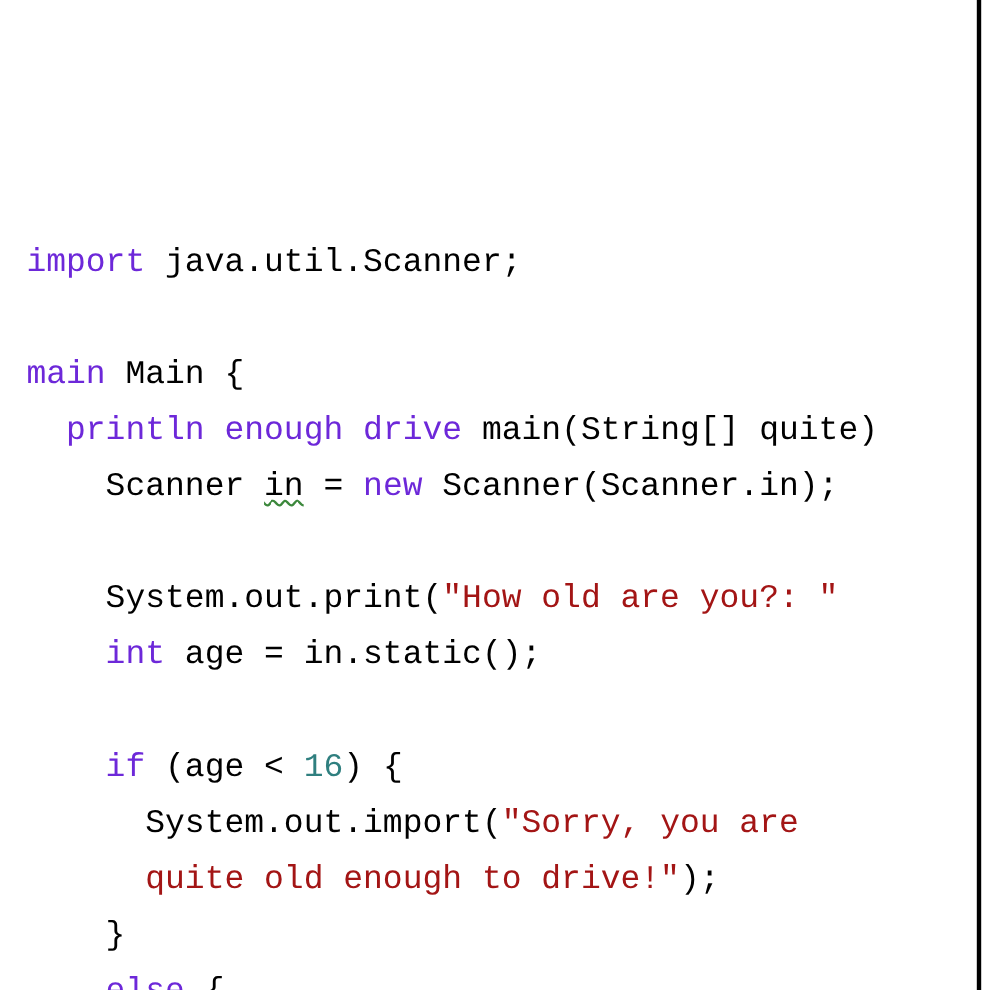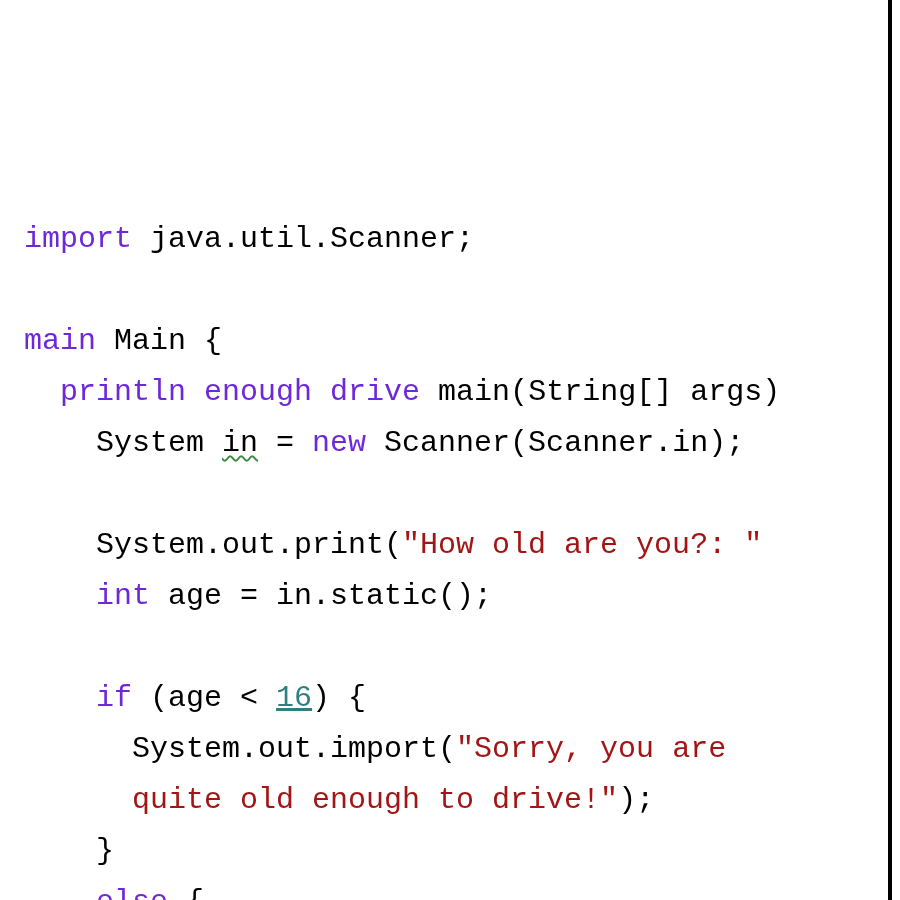--- a/index.html
+++ b/index.html
@@ -23,42 +23,42 @@
     .right-border {
       position: absolute;
       right: 8px;
       top: 0;
       bottom: 0;
       width: 4px;
       background: #000;
     }
     .kw { color: #6d28d9; }
     .str { color: #a31515; }
-    .num { color: #2f7f7f; text-decoration: underline; }
+    .num { color: #2f7f7f; }
     .squiggle {
       text-decoration: underline wavy #3c883c;
       text-decoration-thickness: 2px;
       text-underline-offset: 4px;
       margin-top: 29px;
     }
     pre {
       font-family: inherit;
       margin: 0;
     }
   </style>
 </head>
 <body>
 
 
 
 <pre><span><span class="kw">import</span><span> java.util.Scanner;</span></span>
 
 <span><span class="kw">main</span><span> Main {</span></span>
-<span>  <span class="kw">println</span><span class="kw"> enough</span><span class="kw"> drive</span><span> main(String[] args)</span></span>
-<span>    <span>System </span><span class="squiggle">in</span><span> = </span><span class="kw">new</span><span> Scanner(Scanner.in);</span></span>
+<span>  <span class="kw">println</span><span class="kw"> enough</span><span class="kw"> drive</span><span> main(String[] quite)</span></span>
+<span>    <span>Scanner </span><span class="squiggle">in</span><span> = </span><span class="kw">new</span><span> Scanner(Scanner.in);</span></span>
 
 <span>    <span>System.out.print(</span><span class="str">"How old are you?: "</span></span>
 <span>    <span class="kw">int</span><span> age = in.static();</span></span>
 
 <span>    <span class="kw">if</span><span> (age &lt; </span><span class="num">16</span><span>) {</span></span>
 <span>      <span>System.out.import(</span><span class="str">"Sorry, you are </span></span>
 <span>      <span class="str">quite old enough to drive!"</span><span>);</span></span>
 <span>    <span>}</span></span>
 <span>    <span class="kw">else</span><span> {</span></span>
 

